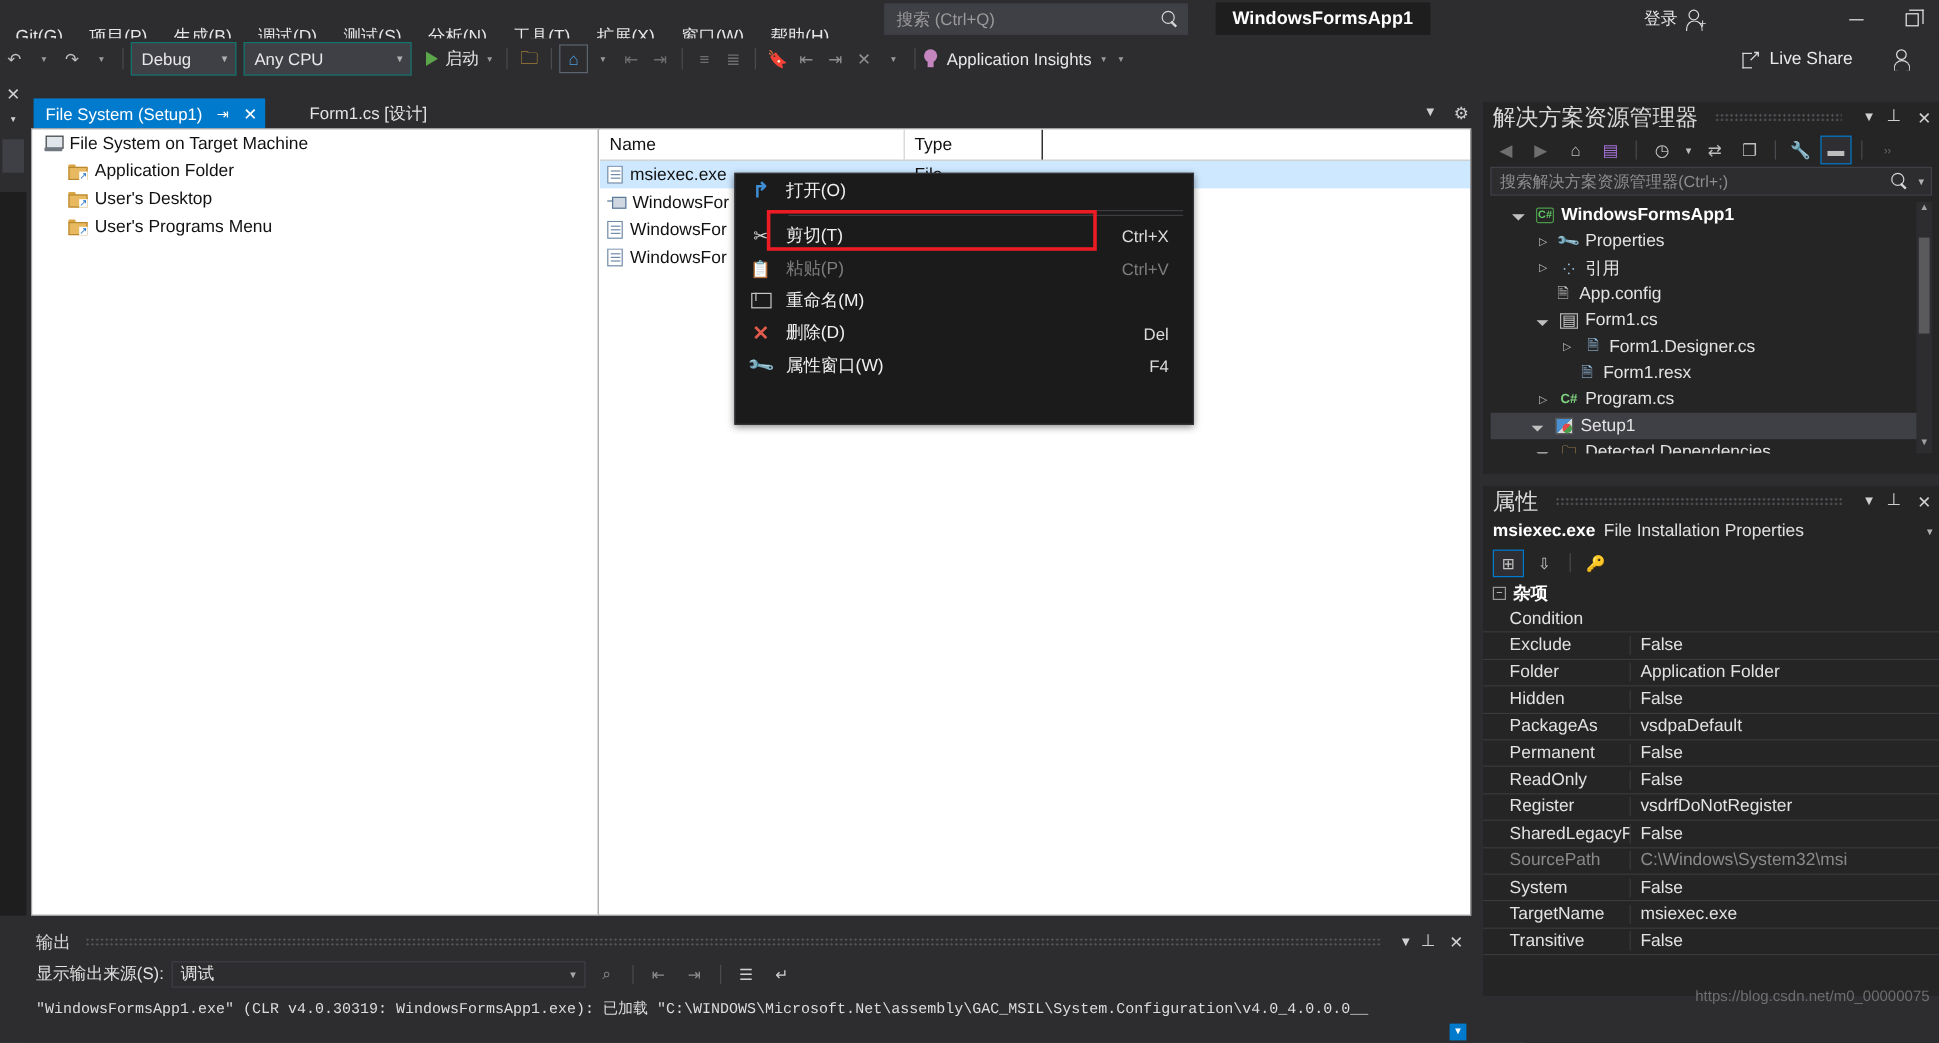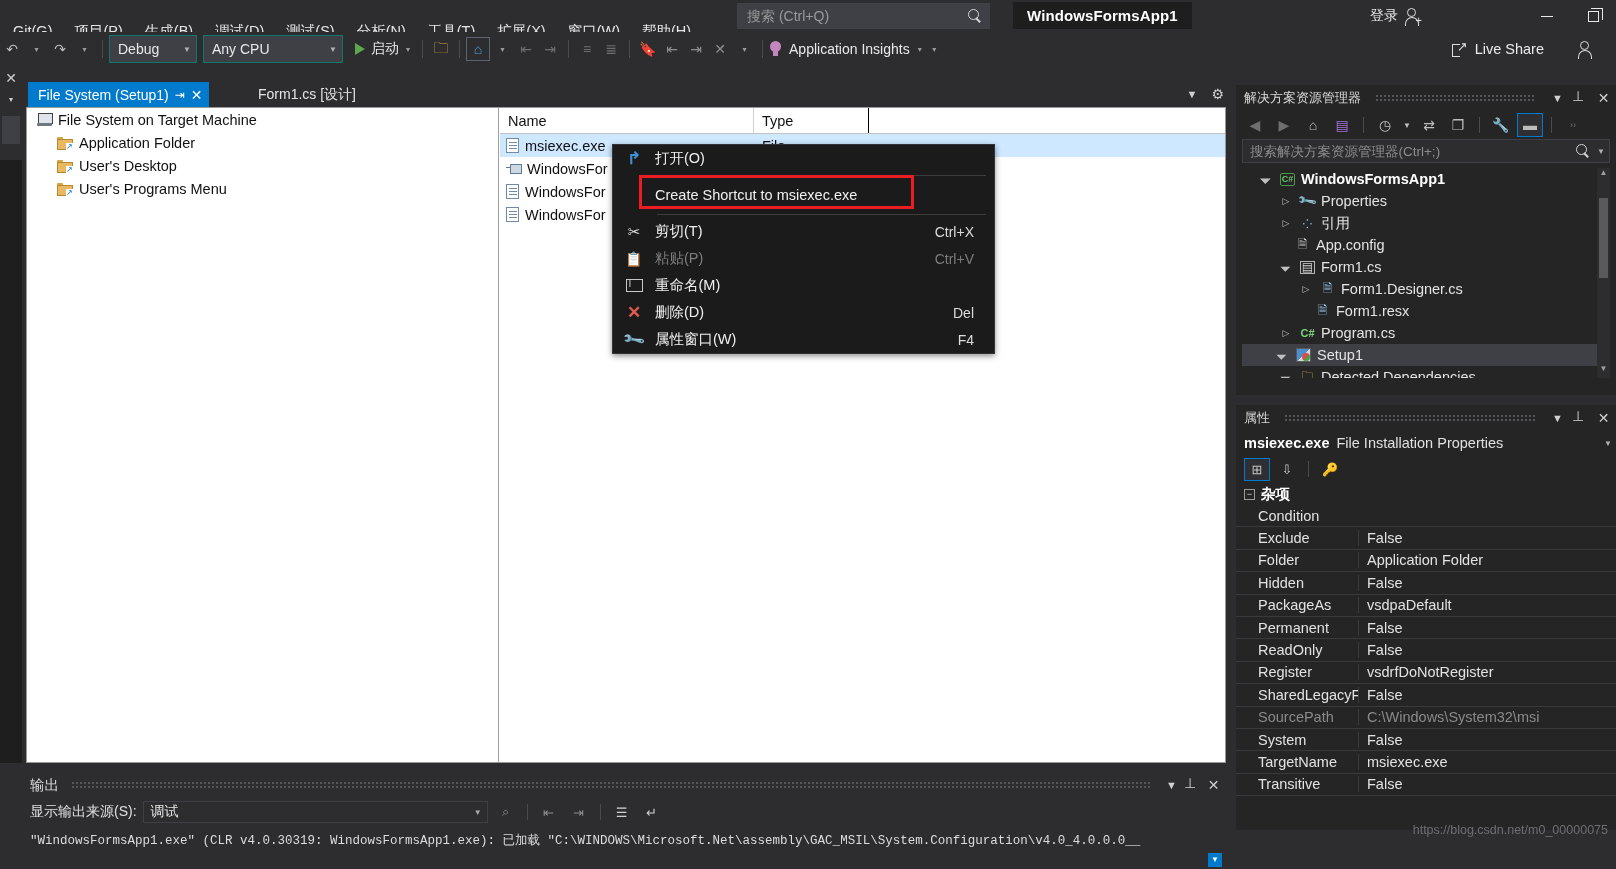--- a/index.html
+++ b/index.html
@@ -277,21 +277,21 @@
   .ctx-wrench { color: #d0d0d0; font-size: 15px; transform: rotate(-35deg); display:inline-block;}
 
   
   .sol {
     position: absolute; left: 1236px; top: 85px; width: 380px; height: 310px;
     background: #252526;
   }
   .panel-hdr {
     display: flex; align-items: center; height: 26px; padding: 0 4px 0 8px; gap: 6px;
   }
-  .panel-title { font-size: 13px; color: #d9d9d9; white-space: nowrap; }
+  .panel-title { font-size: 19px; color: #d9d9d9; white-space: nowrap; }
   .dotfill {
     flex: 1; height: 6px; margin: 0 8px;
     background-image: radial-gradient(#55565a 1px, transparent 1px);
     background-size: 4px 4px; background-position: 0 3px;
   }
   .hdr-btn { width: 17px; height: 20px; display:flex; align-items:center; justify-content:center; color:#d0d0d0; font-size: 11px; }
   .hdr-btn.big { font-size: 14px; }
   .pin-ico { font-size: 14px; color:#d0d0d0; display:inline-block; }
 
   .sol-toolbar {
@@ -530,21 +530,21 @@
   </div>
 
   <div class="leftstrip">
     <div class="ls-x">✕</div>
     <div class="ls-caret">▾</div>
     <div class="ls-box"></div>
   </div>
   <div class="leftstrip-dark"></div>
 
   <div class="tabstrip">
-    <div class="tab active" style="left:6px;">
+    <div class="tab active" style="left:6px;gap:12px;">
       <span>File System (Setup1)</span>
       <span class="pin">⇥</span>
       <span class="cls">✕</span>
     </div>
     <div class="tab inactive" style="left:226px;">
       <span>Form1.cs [设计]</span>
     </div>
     <div class="tabstrip-right">
       <span class="tsr-ico">▼</span>
       <span class="tsr-ico" style="font-size:14px;">⚙</span>
@@ -623,25 +623,20 @@
     <div class="ctx-item">
       <span class="ctx-gutter">
           <span class="ctx-openarrow">↱</span>
         </span>
       <span class="ctx-label">打开(O)</span>
       <span class="ctx-key"></span>
     </div>
 
     <div class="ctx-sep"></div>
 
-    <div class="ctx-item" style="height:32px;">
-      <span class="ctx-gutter"></span>
-      <span class="ctx-label">Create Shortcut to msiexec.exe</span>
-      <span class="ctx-key"></span>
-    </div>
 
     <div class="ctx-sep"></div>
 
     <div class="ctx-item">
       <span class="ctx-gutter">
           <span class="ctx-scissor">✂</span>
         </span>
       <span class="ctx-label">剪切(T)</span>
       <span class="ctx-key">Ctrl+X</span>
     </div>

